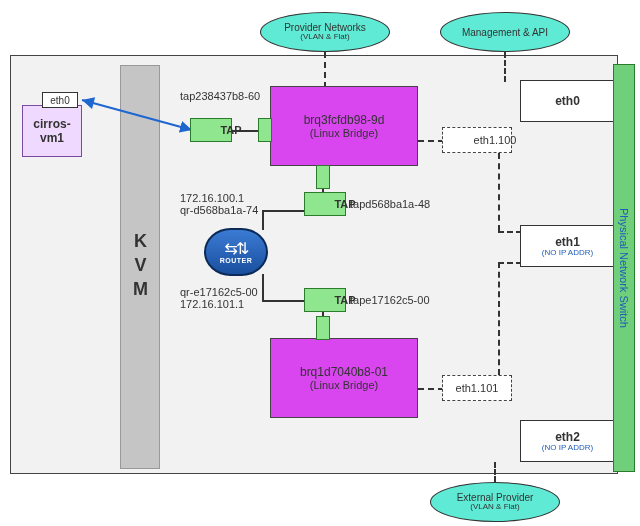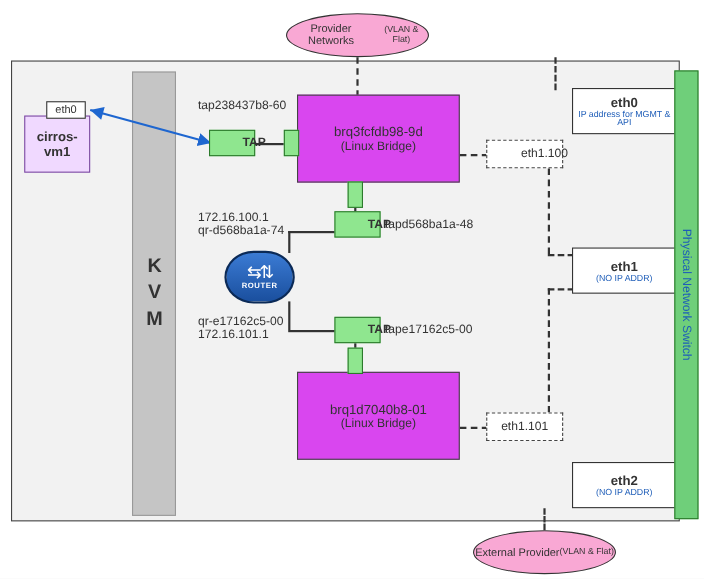--- a/index.html
+++ b/index.html
@@ -1,19 +1,19 @@
 <!DOCTYPE html>
 <html><head>
 <meta charset="utf-8">
 <style>
   * { box-sizing: border-box; }
   body { margin:0; padding:0; background:#fff; font-family:Arial,Helvetica,sans-serif; font-size:11px; color:#333; }
   .canvas { position:relative; width:640px; height:526px; background:#fff; }
   .host-box { position:absolute; left:10px; top:55px; width:608px; height:419px; background:#f2f2f2; border:1px solid #444; }
-  .cloud { position:absolute; width:130px; height:40px; background:#f9a8d4; border:1px solid #333; border-radius:50%; display:flex; flex-direction:row; align-items:center; justify-content:center; text-align:center; line-height:1.1; font-size:10px; z-index:10; }
+  .cloud { position:absolute; width:130px; height:40px; background:#5eead4; border:1px solid #333; border-radius:50%; display:flex; flex-direction:column; align-items:center; justify-content:center; text-align:center; line-height:1.1; font-size:10px; z-index:10; }
   .cloud .sub { font-size:8px; }
   .kvm { position:absolute; left:120px; top:65px; width:40px; height:404px; background:#c5c5c5; border:1px solid #999; display:flex; align-items:center; justify-content:center; writing-mode:vertical-rl; text-orientation:upright; font-weight:bold; font-size:18px; letter-spacing:4px; z-index:3; }
   .vm-box { position:absolute; left:22px; top:105px; width:60px; height:52px; background:#f0d9ff; border:1px solid #7a4aa0; display:flex; align-items:center; justify-content:center; text-align:center; font-weight:bold; font-size:12px; z-index:3; }
   .vm-eth { position:absolute; left:42px; top:92px; width:36px; height:16px; background:#fff; border:1px solid #333; font-size:10px; display:flex; align-items:center; justify-content:center; z-index:4; }
   .bridge { position:absolute; width:148px; height:80px; background:#d946ef; border:1px solid #444; display:flex; flex-direction:column; align-items:center; justify-content:center; font-size:12px; z-index:3; }
   .bridge .sub { font-size:11px; }
   .tap { position:absolute; width:40px; height:24px; background:#8fe68f; border:1px solid #2c7a2c; display:flex; align-items:center; justify-content:center; font-weight:bold; font-size:11px; z-index:4;padding-left:40px; }
   .tap-chip { position:absolute; width:14px; height:24px; background:#8fe68f; border:1px solid #2c7a2c; z-index:4; }
   .subiface { position:absolute; width:70px; height:26px; background:#fff; border:1px dashed #444; display:flex; align-items:center; justify-content:center; font-size:11px; z-index:3; }
   .nic { position:absolute; width:95px; height:42px; background:#fff; border:1px solid #333; display:flex; flex-direction:column; align-items:center; justify-content:center; font-size:12px; font-weight:bold; z-index:5; }
@@ -32,20 +32,23 @@
 </head>
 <body>
 
 <div class="canvas">
 
   <div class="host-box"></div>
 
   <div class="cloud" style="left:260px; top:12px;">
     <span>Provider Networks</span>
     <span class="sub">(VLAN &amp; Flat)</span>
+  </div>
+  <div class="cloud" style="left:440px; top:12px;">
+    <span>Management &amp; API</span>
   </div>
   <div class="cloud" style="left:430px; top:482px;">
     <span>External Provider</span>
     <span class="sub">(VLAN &amp; Flat)</span>
   </div>
 
   <div class="line dv" style="left:324px; top:52px; height:36px;"></div>
   <div class="line dv" style="left:504px; top:52px; height:30px;"></div>
   <div class="line dv" style="left:494px; top:462px; height:20px;"></div>
 
@@ -118,21 +121,20 @@
   </div>
 
   <div class="line d" style="left:418px; top:388px; width:26px;"></div>
   <div class="subiface" style="left:442px; top:375px;">eth1.101</div>
 
   <div class="line dv" style="left:498px; top:262px; height:113px;"></div>
   <div class="line d" style="left:498px; top:262px; width:24px;"></div>
 
   <div class="nic" style="left:520px; top:80px;">
     <span>eth0</span>
-    <span class="d">IP address for MGMT &amp; API</span>
   </div>
   <div class="nic" style="left:520px; top:225px;">
     <span>eth1</span>
     <span class="d">(NO IP ADDR)</span>
   </div>
   <div class="nic" style="left:520px; top:420px;">
     <span>eth2</span>
     <span class="d">(NO IP ADDR)</span>
   </div>
 

